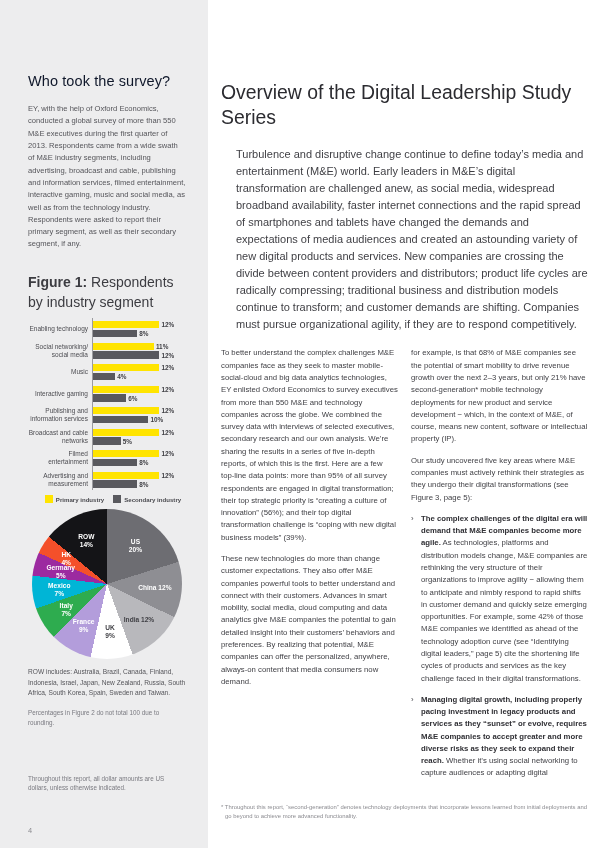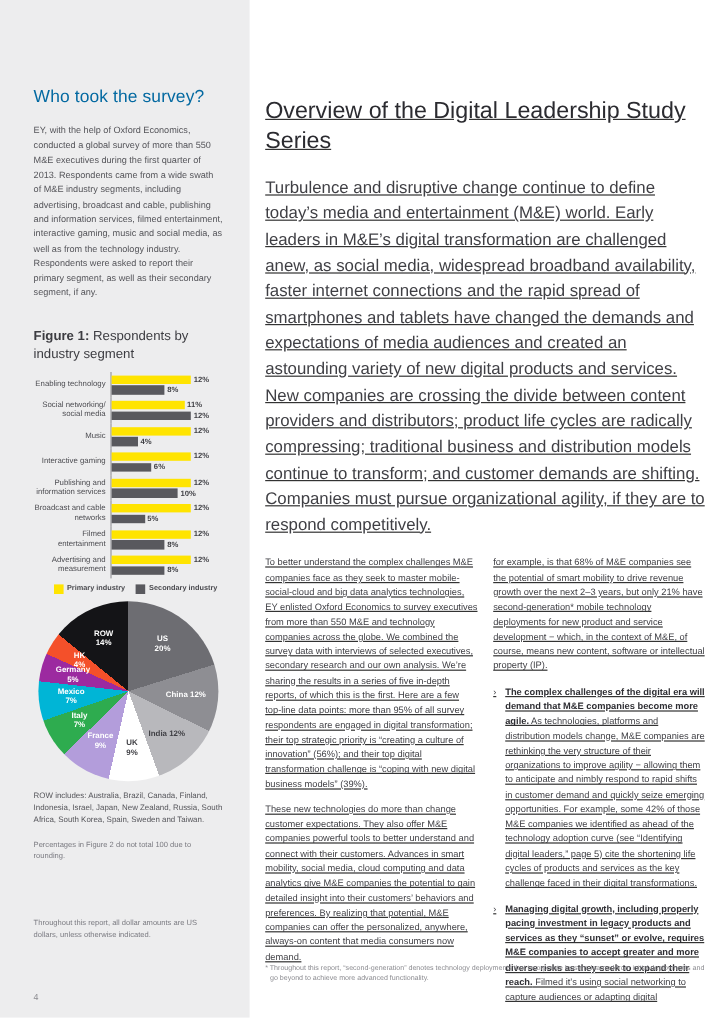--- a/index.html
+++ b/index.html
@@ -16,33 +16,33 @@
   
   .sidebar {
     width:208px;
     background:#ededee;
     padding:72px 22px 0 28px;
     position:relative;
   }
   .side-h {
     font-size:14.5px;
     font-weight:400;
-    color:#0369a1;
+    color:#0f172a;
     line-height:1.25;
     margin-bottom:13px;
     letter-spacing:.1px;
   }
   .side-p {
     font-size:7.6px;
     line-height:1.62;
     color:#55555a;
     margin-bottom:22px;
   }
   .fig-cap {
-    font-size:11px;
+    font-size:14px;
     color:#3c3c41;
     line-height:1.42;
     margin-bottom:6px;
   }
   .fig-cap b { font-weight:bold; }
 
   
   .barchart { position:relative; margin-bottom:4px; }
   .brow {
     display:flex;
@@ -121,34 +121,35 @@
     color:#7a7a80;
   }
   .pagenum {
     position:absolute;
     left:28px; bottom:13px;
     font-size:7.4px;
     color:#8b8b90;
   }
 
   
-  .main { flex:1; padding:80px 12px 0 13px; position:relative;text-decoration:underline; }
+  .main { flex:1; padding:80px 12px 0 13px; position:relative; }
   h1 {
     font-size:19.4px;
     font-weight:400;
     line-height:1.28;
     color:#2b2b30;
     letter-spacing:0px;
     margin-bottom:16px;
   }
   .lede {
-    font-size:14px;
+    font-size:11px;
     line-height:1.545;
     color:#3f3f44;
     margin-bottom:15px;
+    margin-left:15px;
   }
   .cols { display:flex; gap:13px;justify-content:center; }
   .col { flex:1; }
   .col p {
     font-size:7.75px;
     line-height:1.585;
     color:#3f3f44;
     margin-bottom:9px;
   }
   .bullet { display:flex; gap:5px; margin-bottom:9px; }
@@ -348,28 +349,29 @@
     <h1>Overview of the Digital Leadership Study Series</h1>
     <p class="lede">Turbulence and disruptive change continue to define today’s media and entertainment (M&amp;E) world. Early leaders in M&amp;E’s digital transformation are challenged anew, as social media, widespread broadband availability, faster internet connections and the rapid spread of smartphones and tablets have changed the demands and expectations of media audiences and created an astounding variety of new digital products and services. New companies are crossing the divide between content providers and distributors; product life cycles are radically compressing; traditional business and distribution models continue to transform; and customer demands are shifting. Companies must pursue organizational agility, if they are to respond competitively.</p>
 
     <div class="cols">
       <div class="col">
         <p>To better understand the complex challenges M&amp;E companies face as they seek to master mobile-social-cloud and big data analytics technologies, EY enlisted Oxford Economics to survey executives from more than 550 M&amp;E and technology companies across the globe. We combined the survey data with interviews of selected executives, secondary research and our own analysis. We’re sharing the results in a series of five in-depth reports, of which this is the first. Here are a few top-line data points: more than 95% of all survey respondents are engaged in digital transformation; their top strategic priority is “creating a culture of innovation” (56%); and their top digital transformation challenge is “coping with new digital business models” (39%).</p>
         <p>These new technologies do more than change customer expectations. They also offer M&amp;E companies powerful tools to better understand and connect with their customers. Advances in smart mobility, social media, cloud computing and data analytics give M&amp;E companies the potential to gain detailed insight into their customers’ behaviors and preferences. By realizing that potential, M&amp;E companies can offer the personalized, anywhere, always-on content that media consumers now demand.</p>
       </div>
       <div class="col">
         <p>for example, is that 68% of M&amp;E companies see the potential of smart mobility to drive revenue growth over the next 2–3 years, but only 21% have second-generation* mobile technology deployments for new product and service development − which, in the context of M&amp;E, of course, means new content, software or intellectual property (IP).</p>
+        <p>Our study uncovered five key areas where M&amp;E companies must actively rethink their strategies as they undergo their digital transformations (see Figure 3, page 5):</p>
 
         <div class="bullet">
           <span class="dot">›</span>
           <p><b>The complex challenges of the digital era will demand that M&amp;E companies become more agile.</b><span> As technologies, platforms and distribution models change, M&amp;E companies are rethinking the very structure of their organizations to improve agility − allowing them to anticipate and nimbly respond to rapid shifts in customer demand and quickly seize emerging opportunities. For example, some 42% of those M&amp;E companies we identified as ahead of the technology adoption curve (see “Identifying digital leaders,” page 5) cite the shortening life cycles of products and services as the key challenge faced in their digital transformations.</span></p>
         </div>
 
         <div class="bullet">
           <span class="dot">›</span>
-          <p><b>Managing digital growth, including properly pacing investment in legacy products and services as they “sunset” or evolve, requires M&amp;E companies to accept greater and more diverse risks as they seek to expand their reach.</b><span> Filmed it’s using social networking to capture audiences or adapting digital</span></p>
+          <p><b>Managing digital growth, including properly pacing investment in legacy products and services as they “sunset” or evolve, requires M&amp;E companies to accept greater and more diverse risks as they seek to expand their reach.</b><span> Whether it’s using social networking to capture audiences or adapting digital</span></p>
         </div>
       </div>
     </div>
 
     <div class="mfoot">* Throughout this report, “second-generation” denotes technology deployments that incorporate lessons learned from initial deployments and go beyond to achieve more advanced functionality.</div>
   </main>
 </div>
 
 </body></html>

